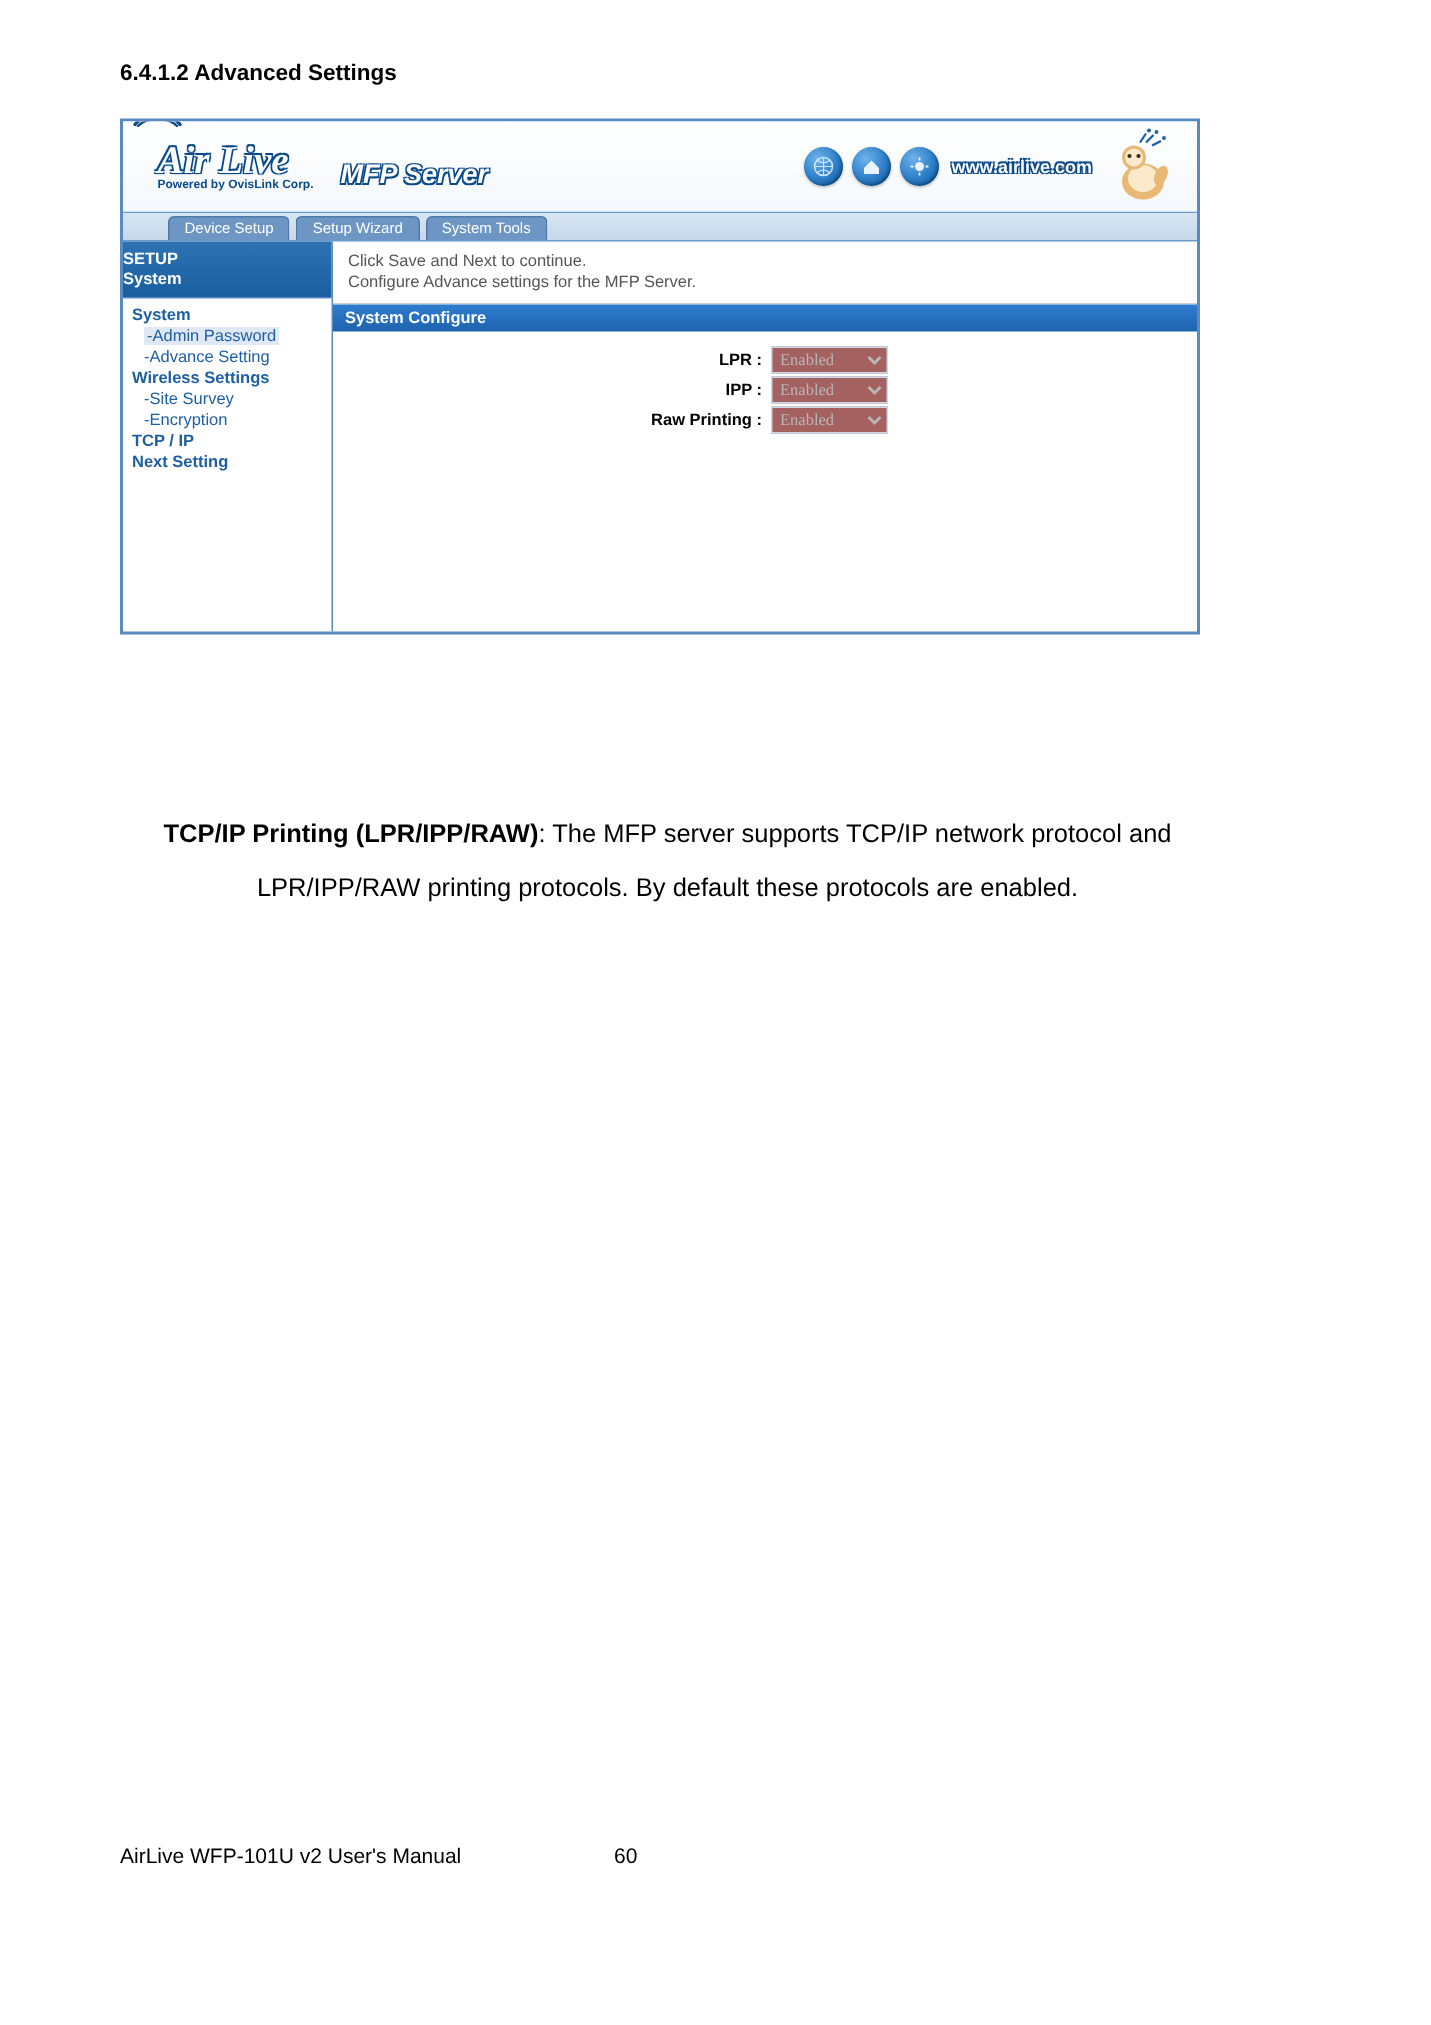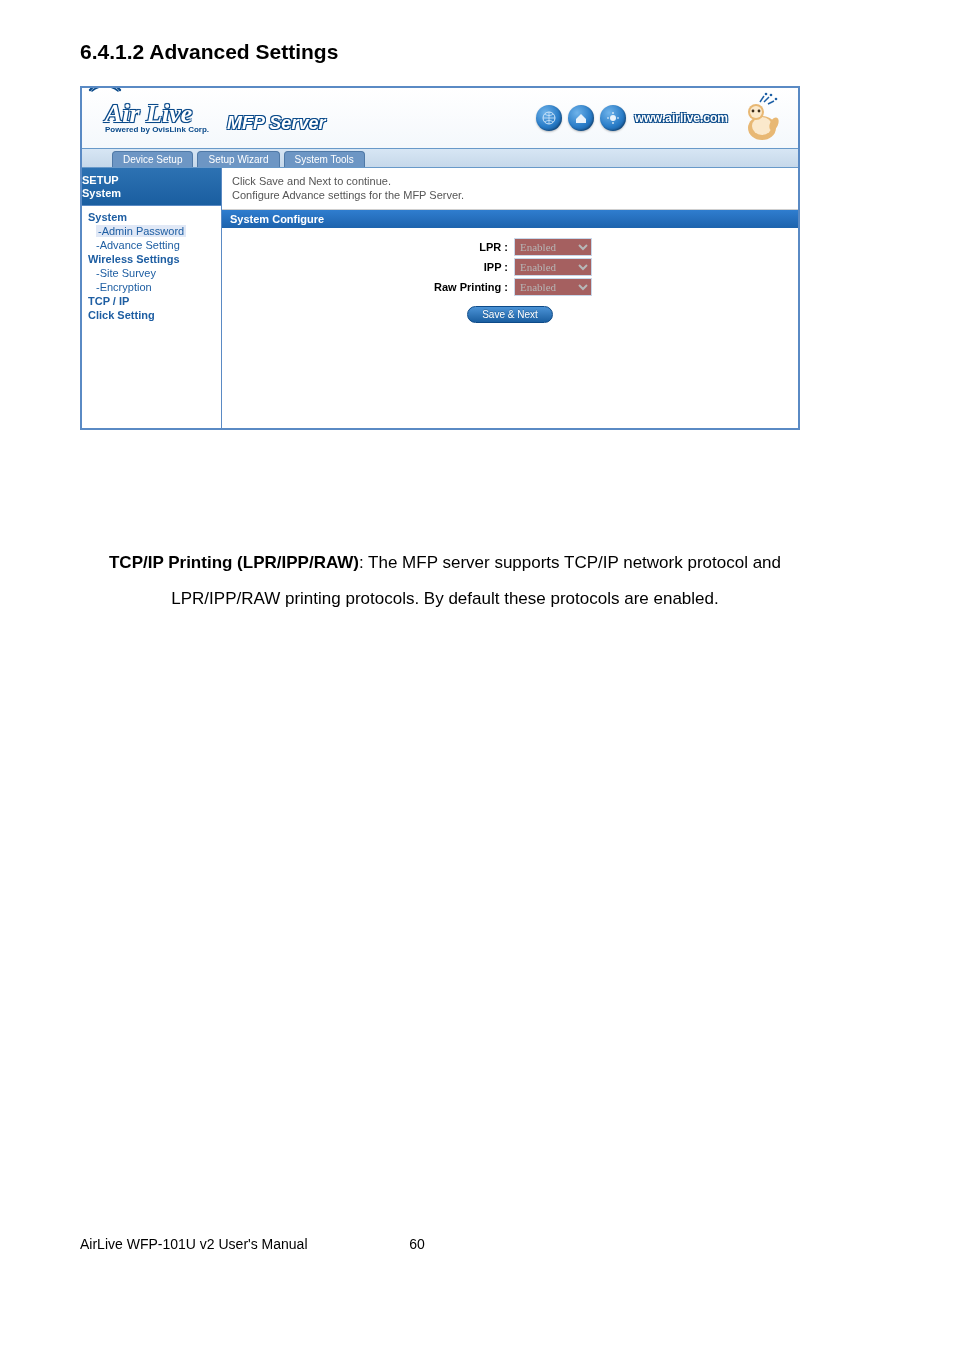--- a/index.html
+++ b/index.html
@@ -3,21 +3,21 @@
   <meta charset="utf-8">
   <style>
     * { margin: 0; padding: 0; box-sizing: border-box; }
     body {
       font-family: Arial, sans-serif;
       background: #ffffff;
       width: 954px;
       padding: 40px 80px;
     }
     .section-title {
-      font-size: 21px;
+      font-size: 15px;
       font-weight: bold;
       margin-bottom: 22px;
     }
     .app-frame {
       border: 2px solid #5a8ac4;
       width: 720px;
       background: #ffffff;
     }
     .header-banner {
       display: flex;
@@ -288,21 +288,21 @@
         <div>System</div>
       </div>
       <div class="sidebar-list">
         <div>System</div>
         <div class="sub"><span class="highlight">-Admin Password</span></div>
         <div class="sub">-Advance Setting</div>
         <div>Wireless Settings</div>
         <div class="sub">-Site Survey</div>
         <div class="sub">-Encryption</div>
         <div>TCP / IP</div>
-        <div>Click Setting</div>
+        <div>Next Setting</div>
       </div>
     </div>
 
     <div class="content">
       <div class="desc">
         <div>Click Save and Next to continue.</div>
         <div>Configure Advance settings for the MFP Server.</div>
       </div>
       <div class="config-bar">System Configure</div>
       <div class="form-area">
@@ -311,23 +311,20 @@
           <select class="form-select" disabled=""><option>Enabled</option></select>
         </div>
         <div class="form-row">
           <div class="form-label">IPP :</div>
           <select class="form-select" disabled=""><option>Enabled</option></select>
         </div>
         <div class="form-row">
           <div class="form-label">Raw Printing :</div>
           <select class="form-select" disabled=""><option>Enabled</option></select>
         </div>
-        <div class="btn-row">
-          <button class="save-next-btn">Save &amp; Next</button>
-        </div>
       </div>
     </div>
   </div>
 </div>
 
 <p class="body-text">
   <b>TCP/IP Printing (LPR/IPP/RAW)</b><span>: The MFP server supports TCP/IP network protocol and LPR/IPP/RAW printing protocols. By default these protocols are enabled.</span>
 </p>
 
 <div class="footer">

